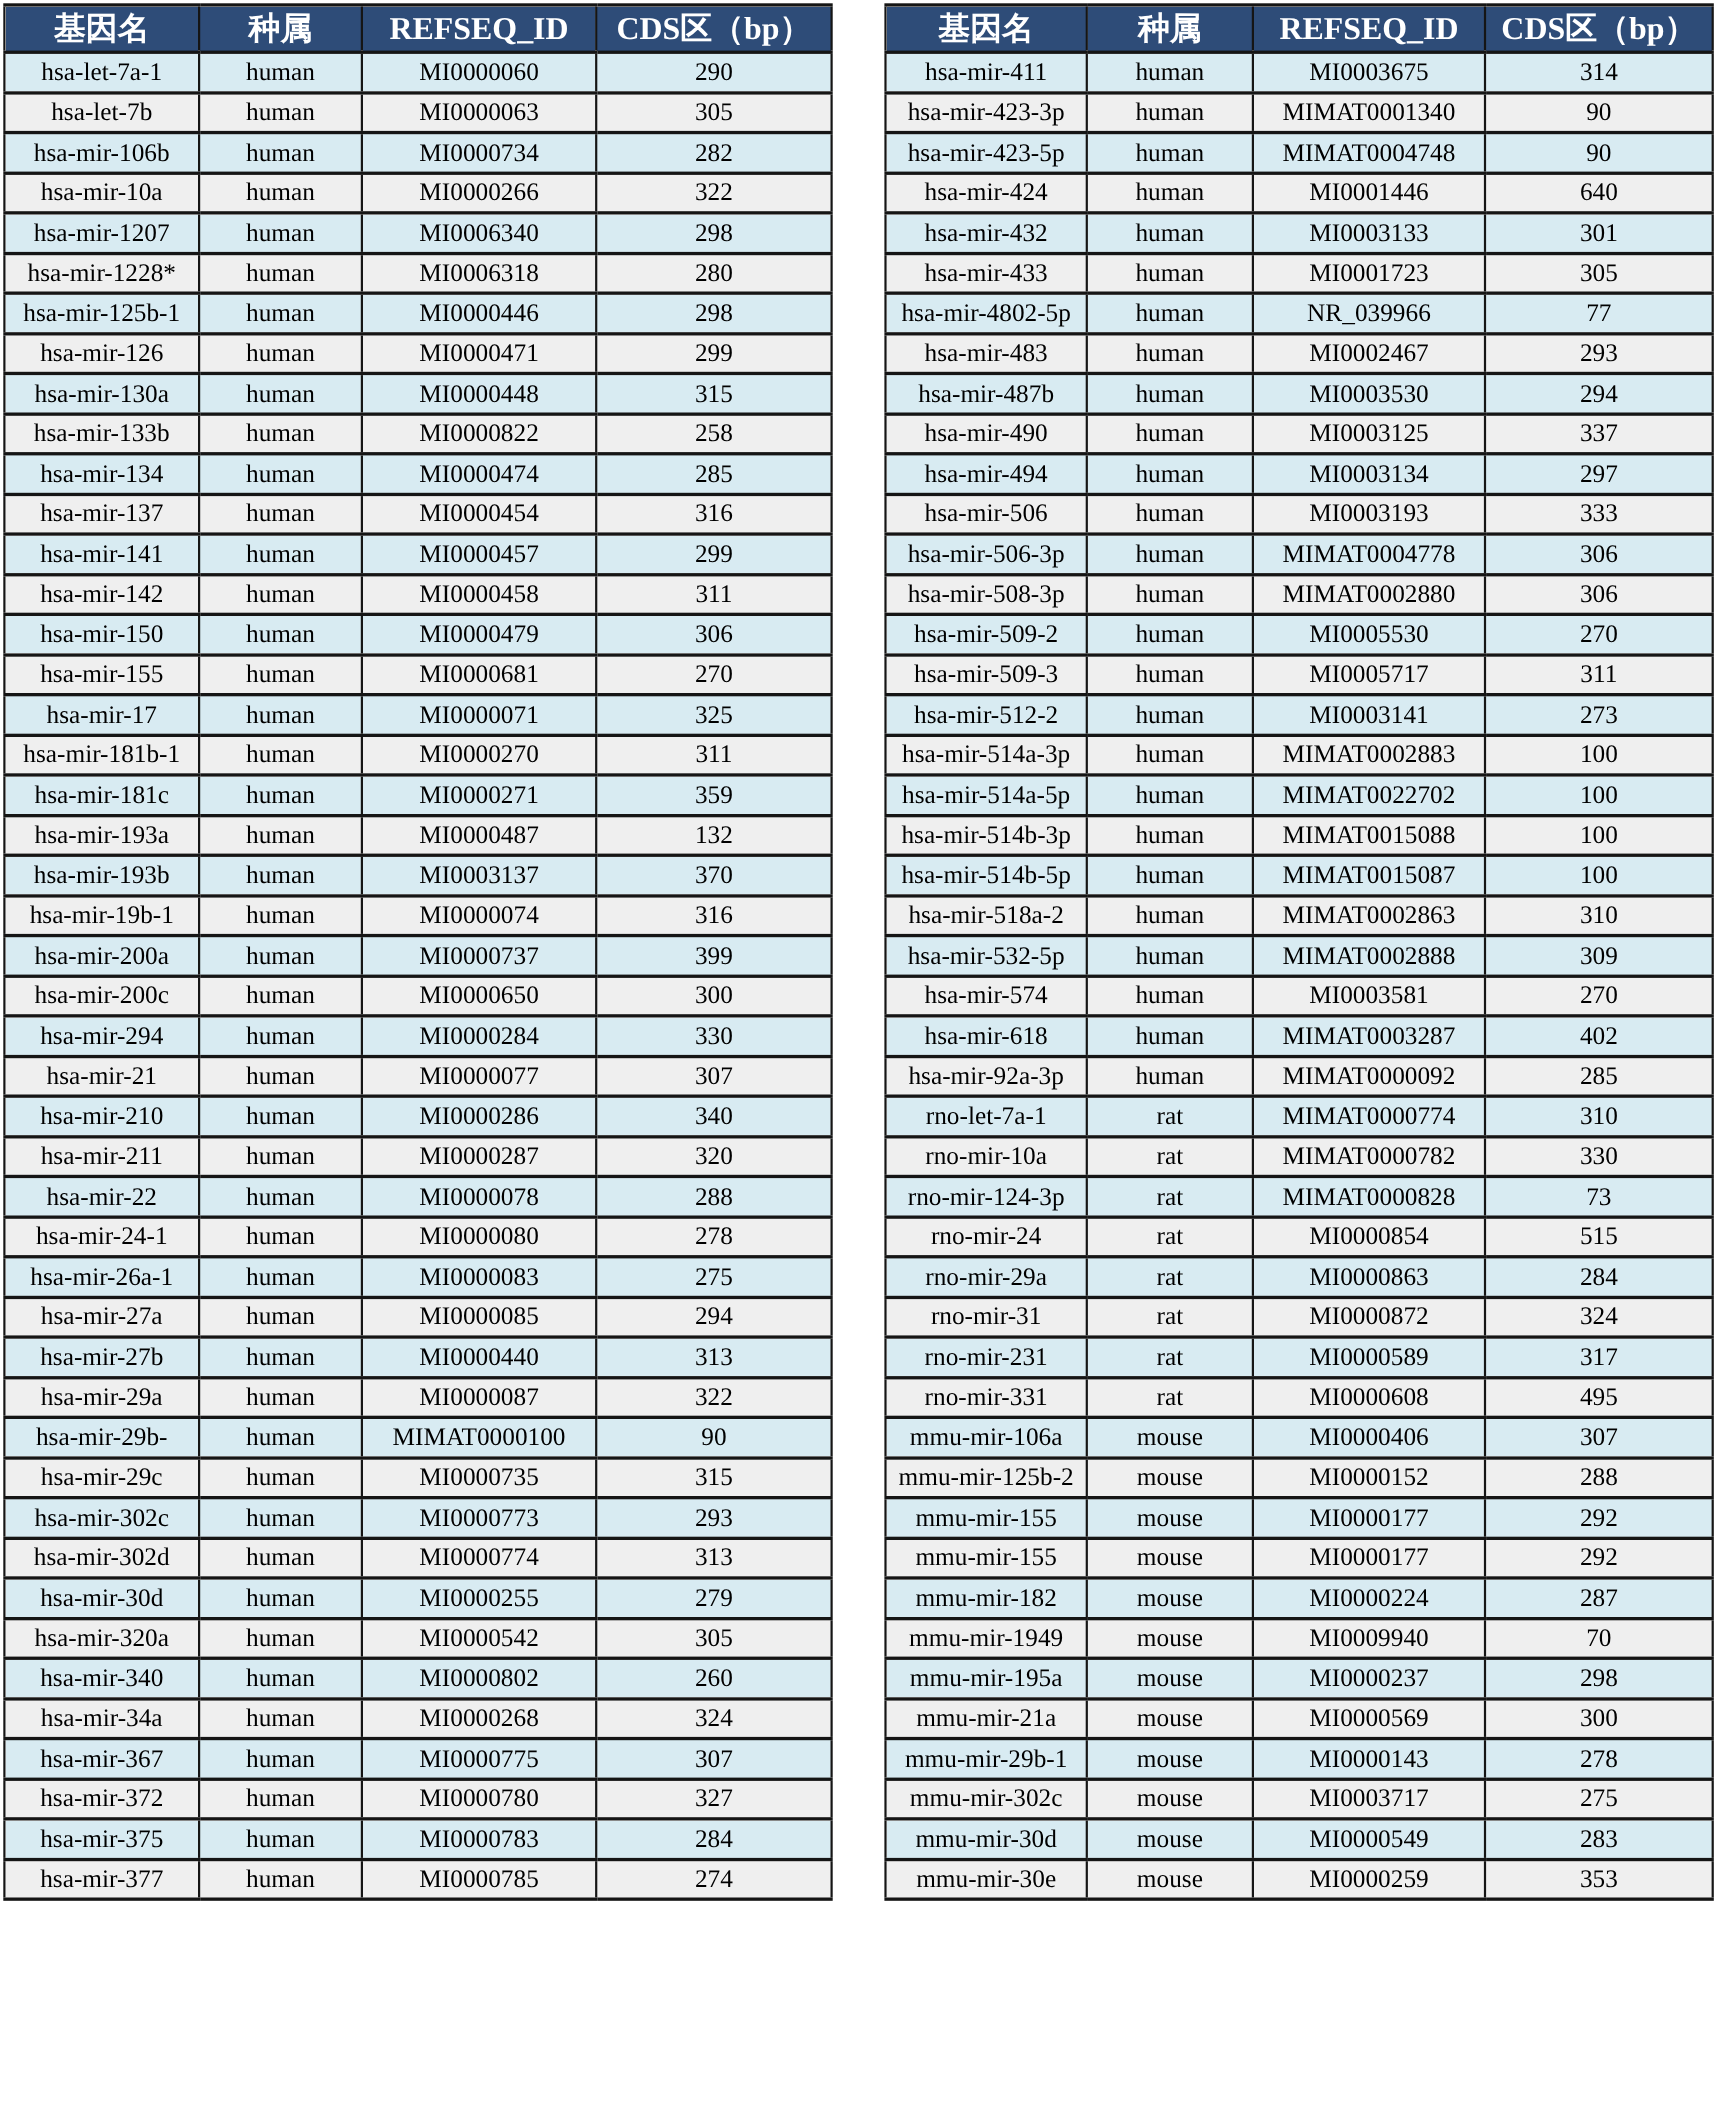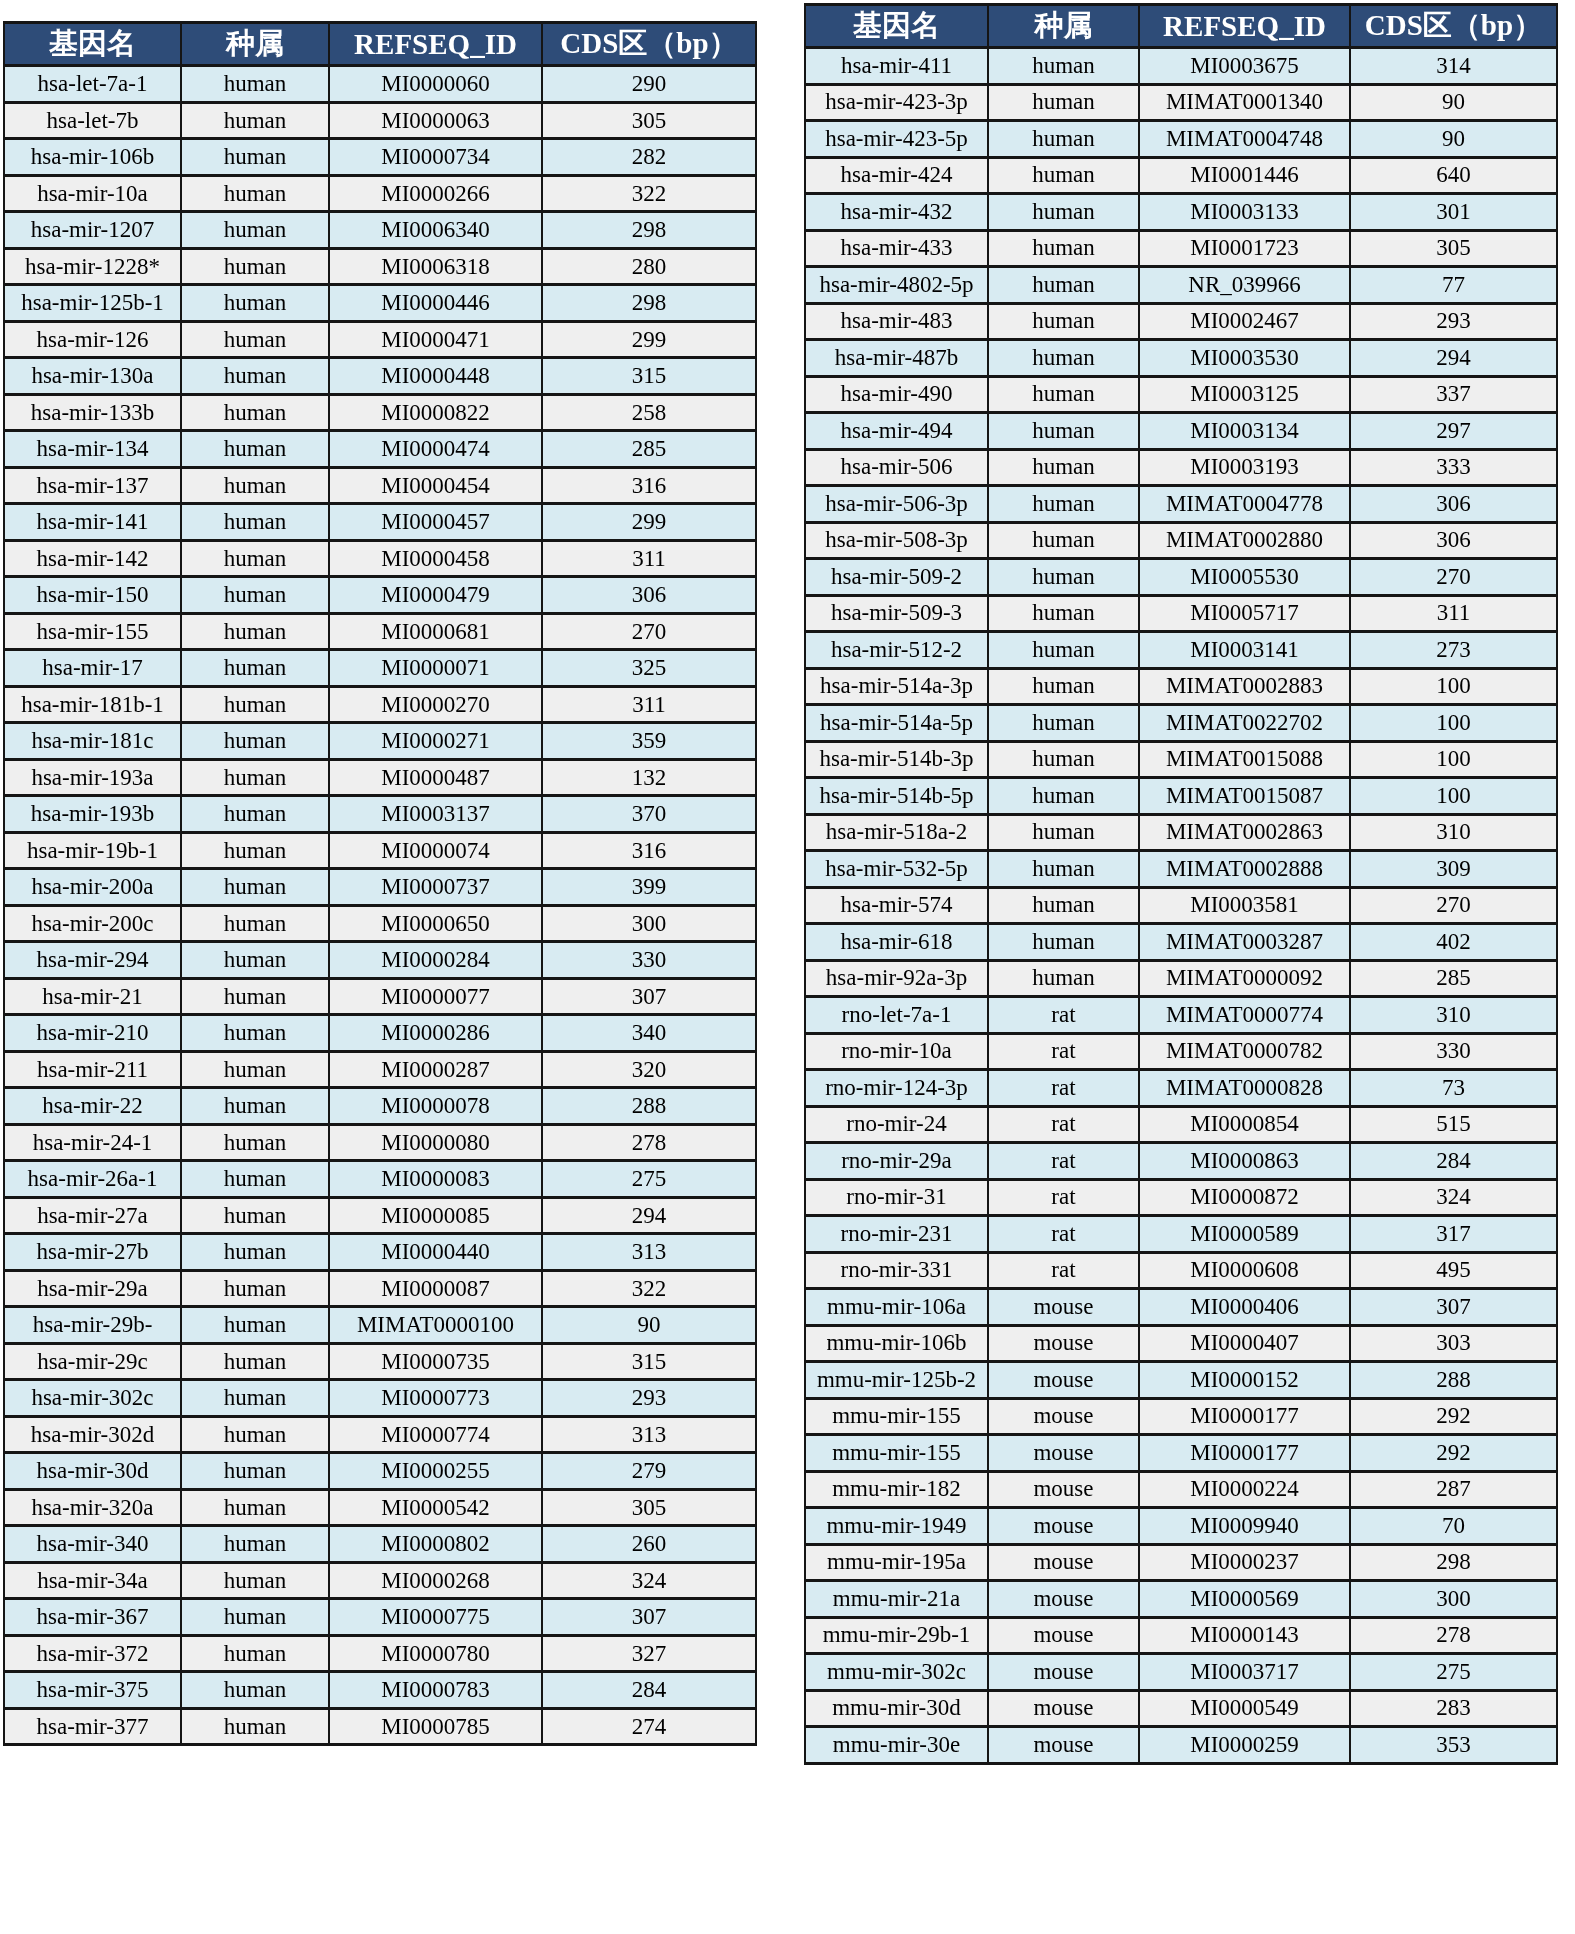--- a/index.html
+++ b/index.html
@@ -13,21 +13,21 @@
   * { box-sizing: border-box; }
   html, body {
     margin: 0;
     padding: 0;
     background: #ffffff;
     font-family: "Liberation Serif", "DejaVu Serif", serif;
   }
   body { width: 1575px; height: 1934px; }
   .page {
     display: flex;
-    align-items: center;
+    align-items: flex-end;
     padding: 3px 0 0 3px;
   }
   .table-gap { width: 47px; flex: 0 0 47px; }
   table.gene-table {
     border-collapse: collapse;
     table-layout: fixed;
     flex: 0 0 auto;
   }
   table.gene-table th,
   table.gene-table td {
@@ -583,26 +583,20 @@
           <td>MI0000608</td>
           <td>495</td>
         </tr>
         <tr>
           <td>mmu-mir-106a</td>
           <td>mouse</td>
           <td>MI0000406</td>
           <td>307</td>
         </tr>
         <tr>
-          <td>mmu-mir-106b</td>
-          <td>mouse</td>
-          <td>MI0000407</td>
-          <td>303</td>
-        </tr>
-        <tr>
           <td>mmu-mir-125b-2</td>
           <td>mouse</td>
           <td>MI0000152</td>
           <td>288</td>
         </tr>
         <tr>
           <td>mmu-mir-155</td>
           <td>mouse</td>
           <td>MI0000177</td>
           <td>292</td>

